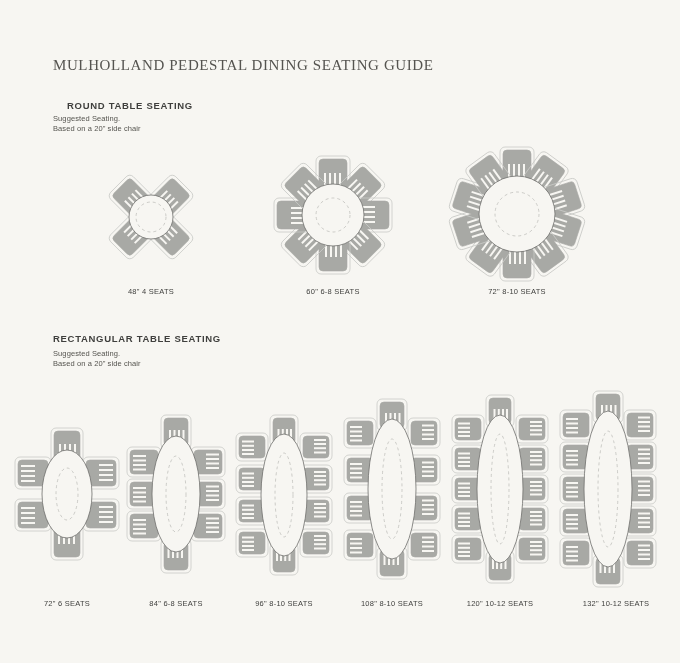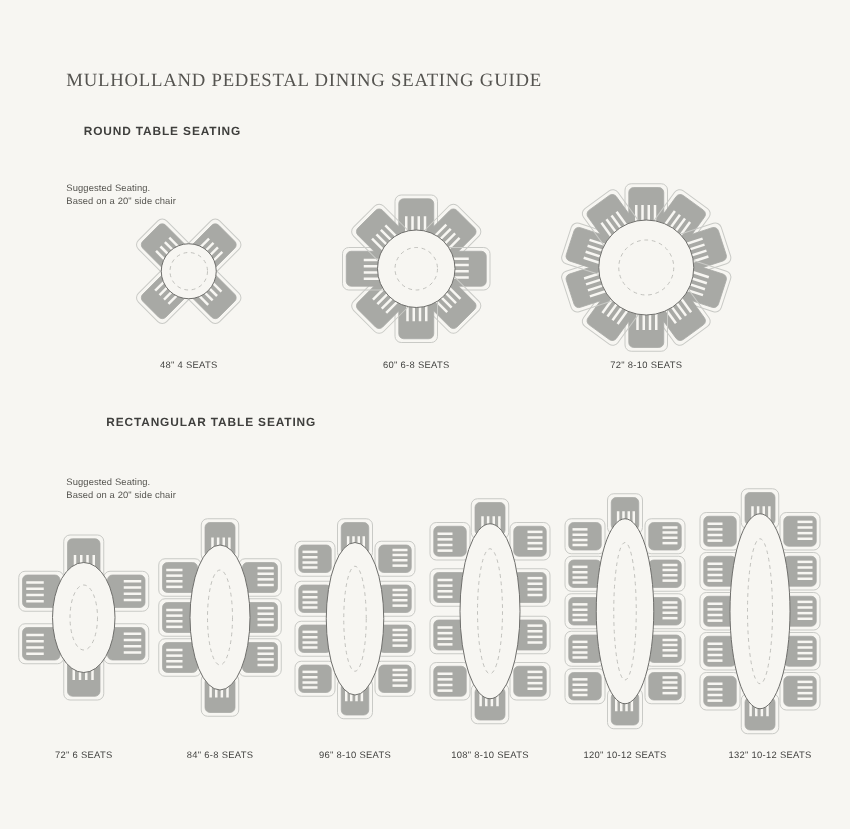--- a/index.html
+++ b/index.html
@@ -35,21 +35,20 @@
     font-weight: bold;
     letter-spacing: 0.7px;
     color: #3f3f3d;
   }
   .section-sub {
     position: absolute;
     font-size: 7.5px;
     line-height: 11px;
     color: #55544f;
     letter-spacing: 0.1px;
-    margin-top: 32px;
   }
   .caption {
     position: absolute;
     font-size: 7.5px;
     letter-spacing: 0.25px;
     color: #3f3f3d;
     text-align: center;
     white-space: nowrap;
     transform: translateX(-50%);
   }
@@ -274,21 +273,21 @@
             <rect class="chair-slat" x="1" y="-2" width="2" height="15"></rect>
             <rect class="chair-slat" x="6" y="-2" width="2" height="15"></rect>
           </g>
         <circle class="table-fill" cx="0" cy="0" r="38"></circle>
         <circle class="table-inner" cx="0" cy="0" r="22"></circle>
       </g>
     </svg>
   </div>
   <div class="caption" style="left:517px; top:287px;">72" 8-10 SEATS</div>
 
-  <div class="section-head" style="left:53px; top:333px;margin-left:32px;">RECTANGULAR TABLE SEATING</div>
+  <div class="section-head" style="left:53px; top:333px;">RECTANGULAR TABLE SEATING</div>
   <div class="section-sub" style="left:53px; top:348px;">Suggested Seating.</div>
   <div class="section-sub" style="left:53px; top:358px;">Based on a 20" side chair</div>
 
   <div class="diagram" style="left:12px; top:428px;">
     <svg width="110" height="132" viewBox="0 0 110 132">
       <g transform="translate(55,66)">
 
         <g transform="translate(-34,-21) rotate(90)">
             <rect class="chair-outline" x="-16" y="-18" width="32" height="36" rx="5"></rect>
             <rect class="chair-body" x="-13" y="-15" width="26" height="30" rx="4"></rect>

